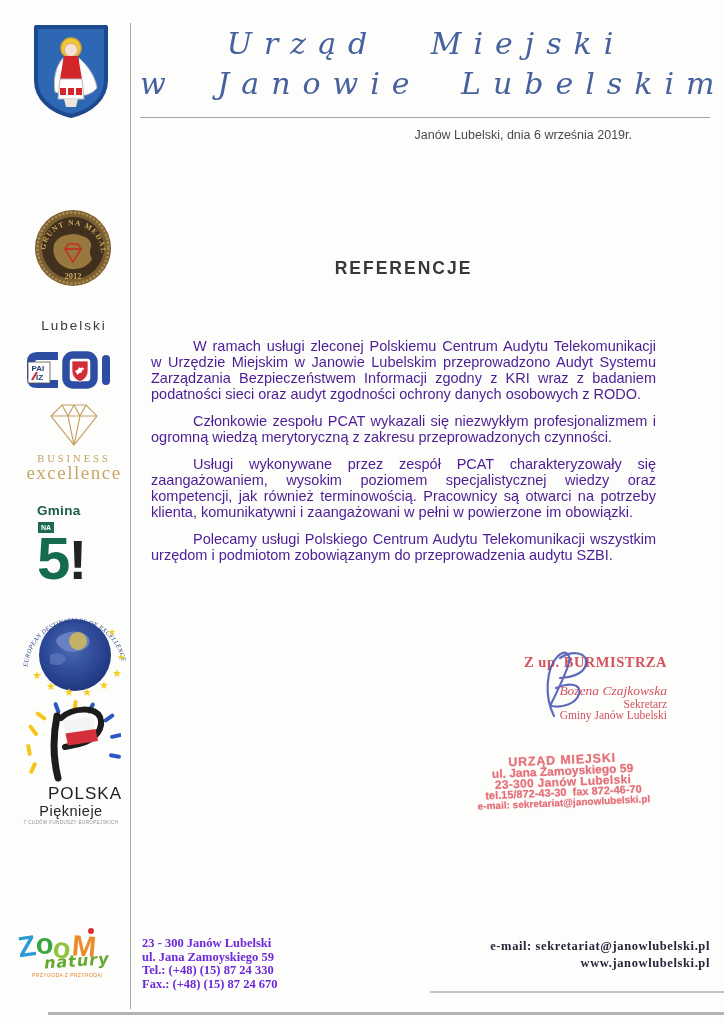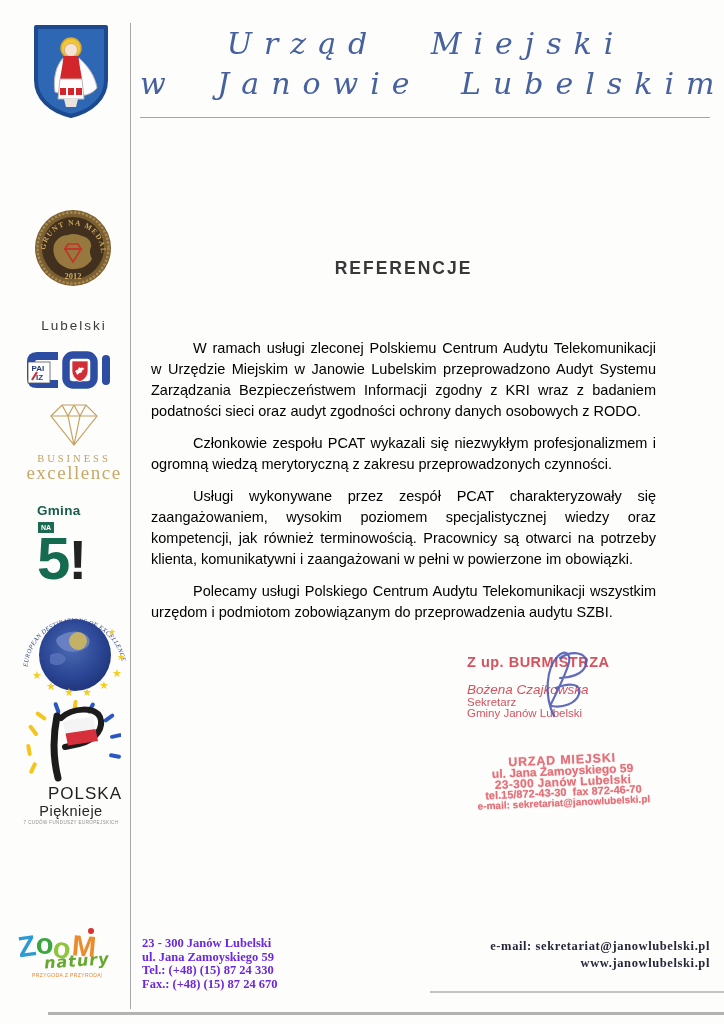--- a/index.html
+++ b/index.html
@@ -16,27 +16,27 @@
   .date-line{right:92px;top:128px;font-size:12.5px;color:#4a4a4a;}
 
   
   .vline{left:130px;top:23px;height:986px;width:1px;background:#a8a8a8;}
   .scan-bottom{left:48px;right:0;top:1012px;height:2.5px;background:#9a9a9a;opacity:.75;}
   .scan-right{left:430px;right:0;top:991px;height:1.5px;background:#8a8a8a;opacity:.5;}
 
   
   .doc-title{left:151px;top:258px;width:505px;text-align:center;font-size:17.5px;
     font-weight:bold;letter-spacing:2px;color:#383838;}
-  .body-text{left:151px;top:338px;width:505px;font-size:14.5px;line-height:21px;
-    color:#000000;text-align:justify;}
+  .body-text{left:151px;top:338px;width:505px;font-size:14.5px;line-height:16px;
+    color:#4c1d95;text-align:justify;}
   .body-text p{margin:0 0 11px 0;text-indent:42px;}
 
   
-  .sig-block{left:467px;top:654px;width:200px;text-align:left;color:#d5525e;
-    font-family:Liberation Sans, sans-serif;}
+  .sig-block{left:467px;top:654px;width:200px;text-align:right;color:#d5525e;
+    font-family:Liberation Serif, serif;}
   .sig-authority{font-size:14.5px;font-weight:bold;letter-spacing:.5px;}
   .sig-name{font-size:13.5px;font-style:italic;margin-top:12px;}
   .sig-role{font-size:11.5px;line-height:11px;margin-top:0;}
   .sig-org{font-size:11.5px;line-height:11px;}
   .sig-ink{left:516px;top:644px;}
 
   
   .office-stamp{left:468px;top:755px;width:190px;text-align:center;color:#e2666f;
     font-weight:bold;transform:rotate(-2.5deg);text-shadow:0 0 1px rgba(226,102,111,.65);
     opacity:.92;}
@@ -102,20 +102,21 @@
     <rect x="38" y="66" width="6" height="7" fill="#d3262a"></rect>
     <rect x="46" y="66" width="6" height="7" fill="#d3262a"></rect>
     <path d="M34,77 L48,77 L46,85 L36,85 Z" fill="#ece4da"></path>
   </svg>
 
   <div class="abs letterhead-title">
     <div class="l1">Urząd Miejski</div>
     <div class="l2">w Janowie Lubelskim</div>
   </div>
   <div class="abs header-rule"></div>
+  <div class="abs date-line">Janów Lubelski, dnia 6 września 2019r.</div>
 
   <div class="abs vline"></div>
 
   <svg class="abs" style="left:34px;top:208px;" width="78" height="80" viewBox="0 0 78 80">
     <defs>
         <path id="medalArc" d="M 11,45 A 28,28 0 1 1 67,45"></path>
       </defs>
     <circle cx="39" cy="40" r="38" fill="#7a5f33"></circle>
     <circle cx="39" cy="40" r="35.5" fill="none" stroke="#a9894d" stroke-width="2.5" stroke-dasharray="2.5,1.5"></circle>
     <circle cx="39" cy="40" r="31" fill="#41301d"></circle>

